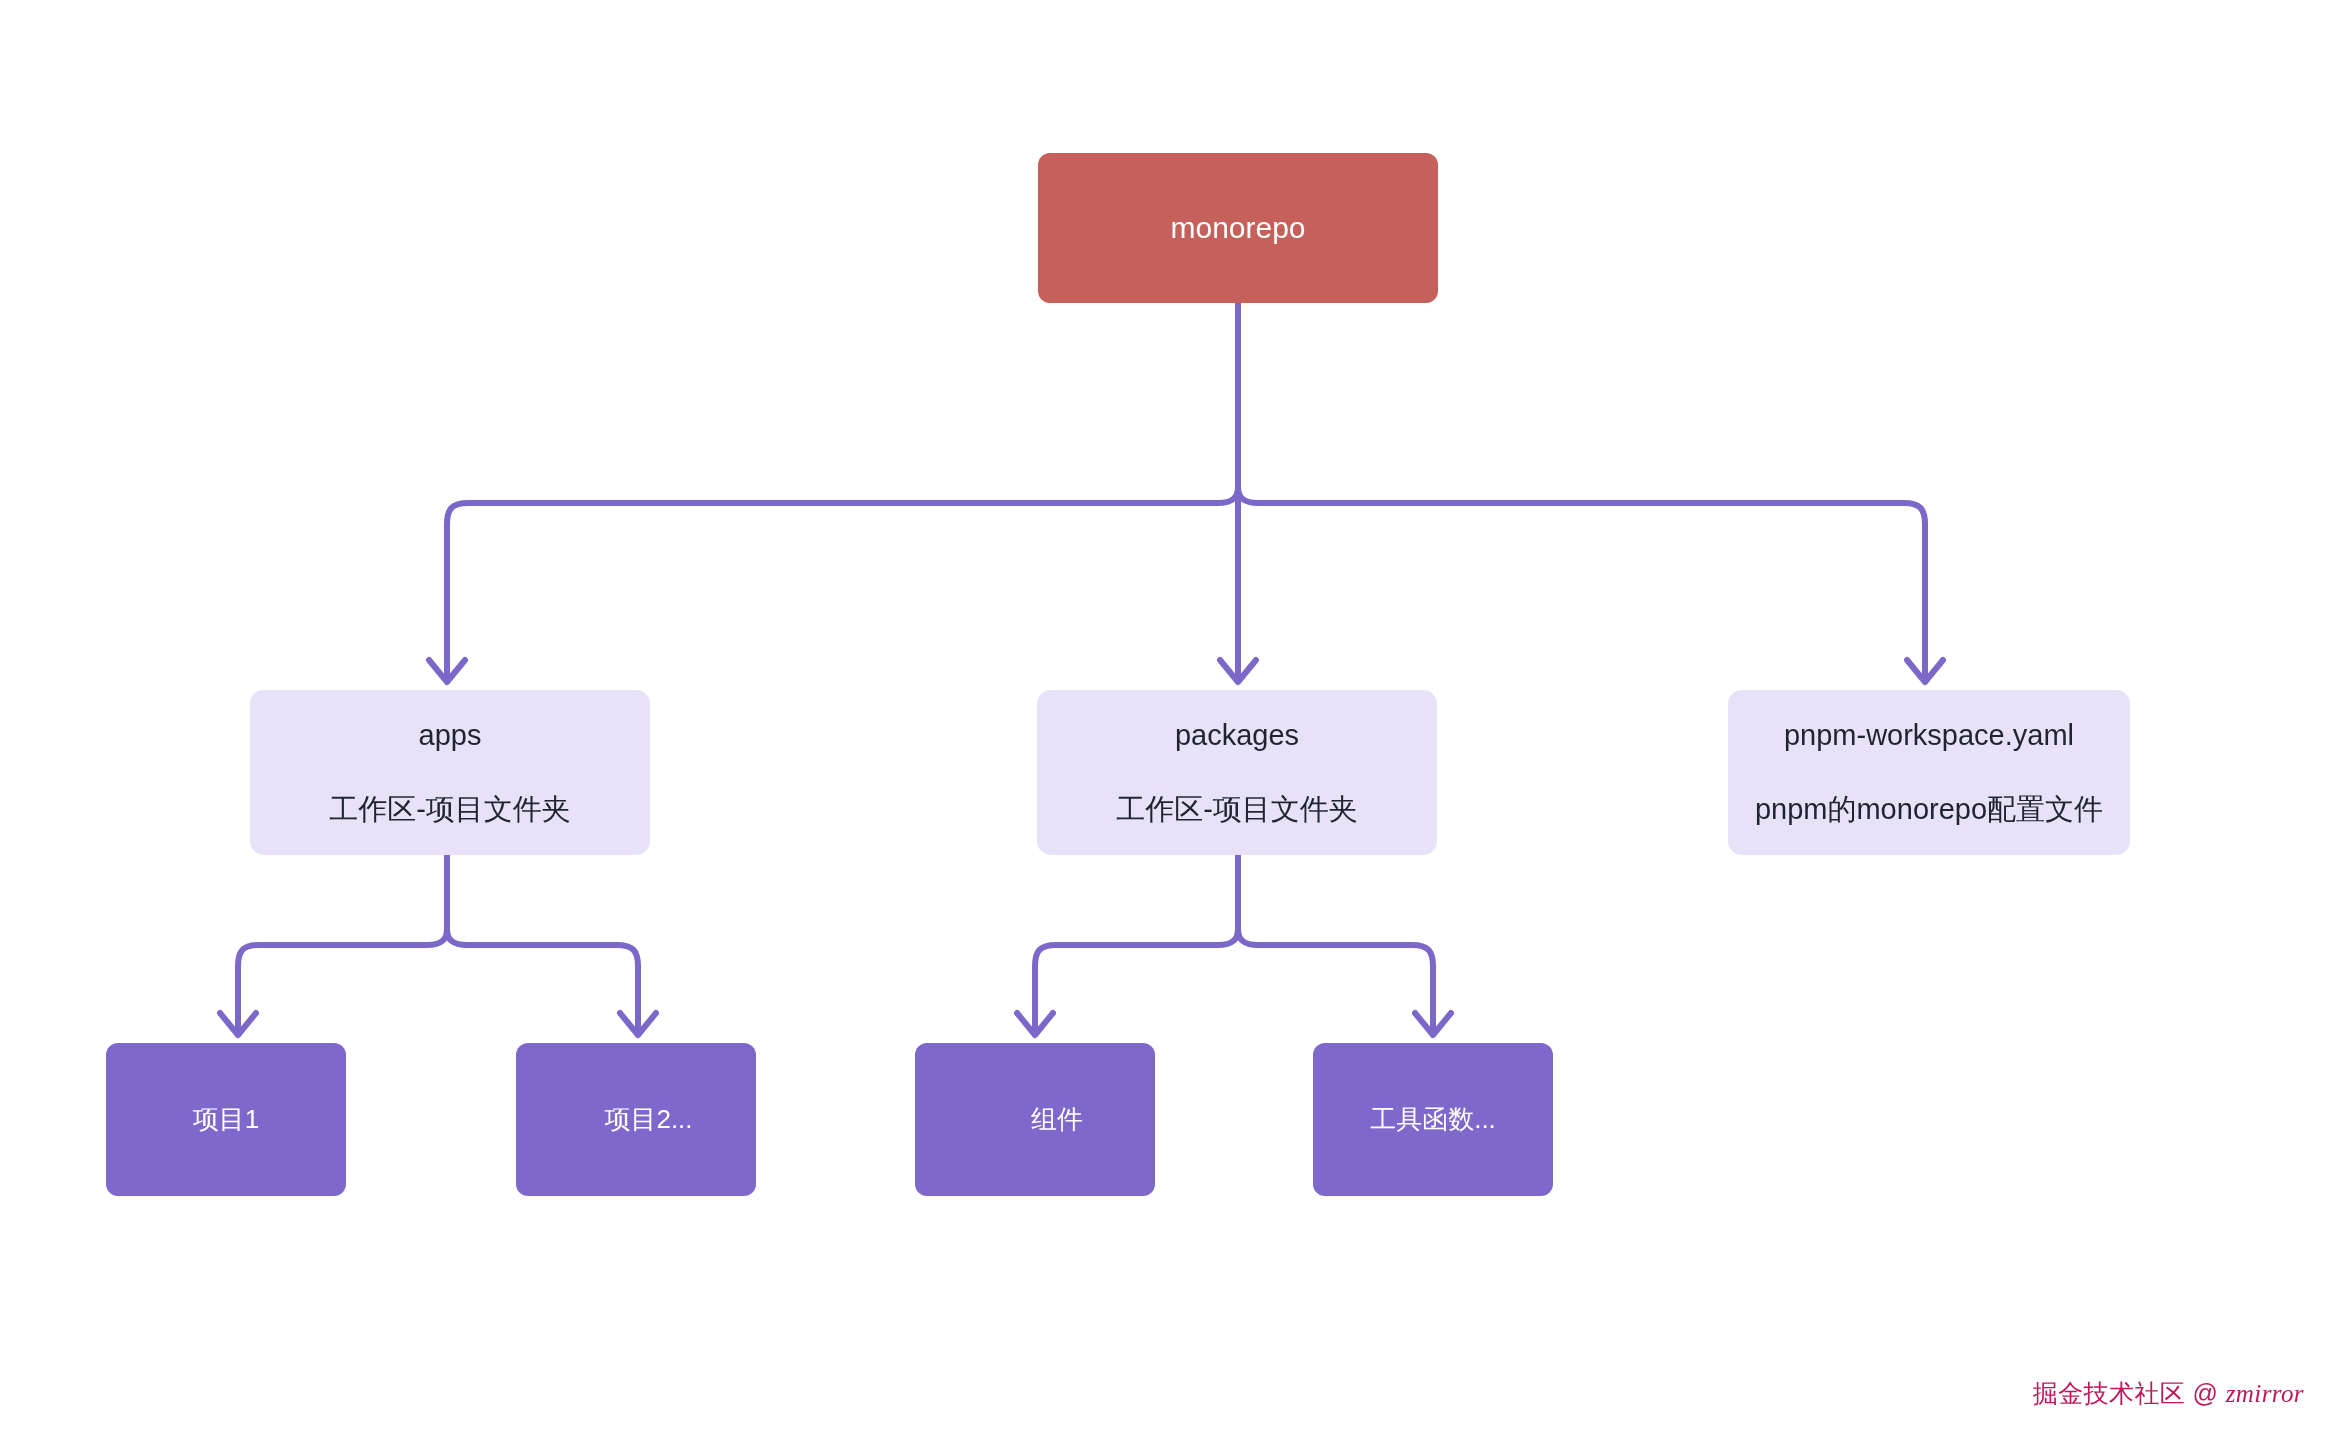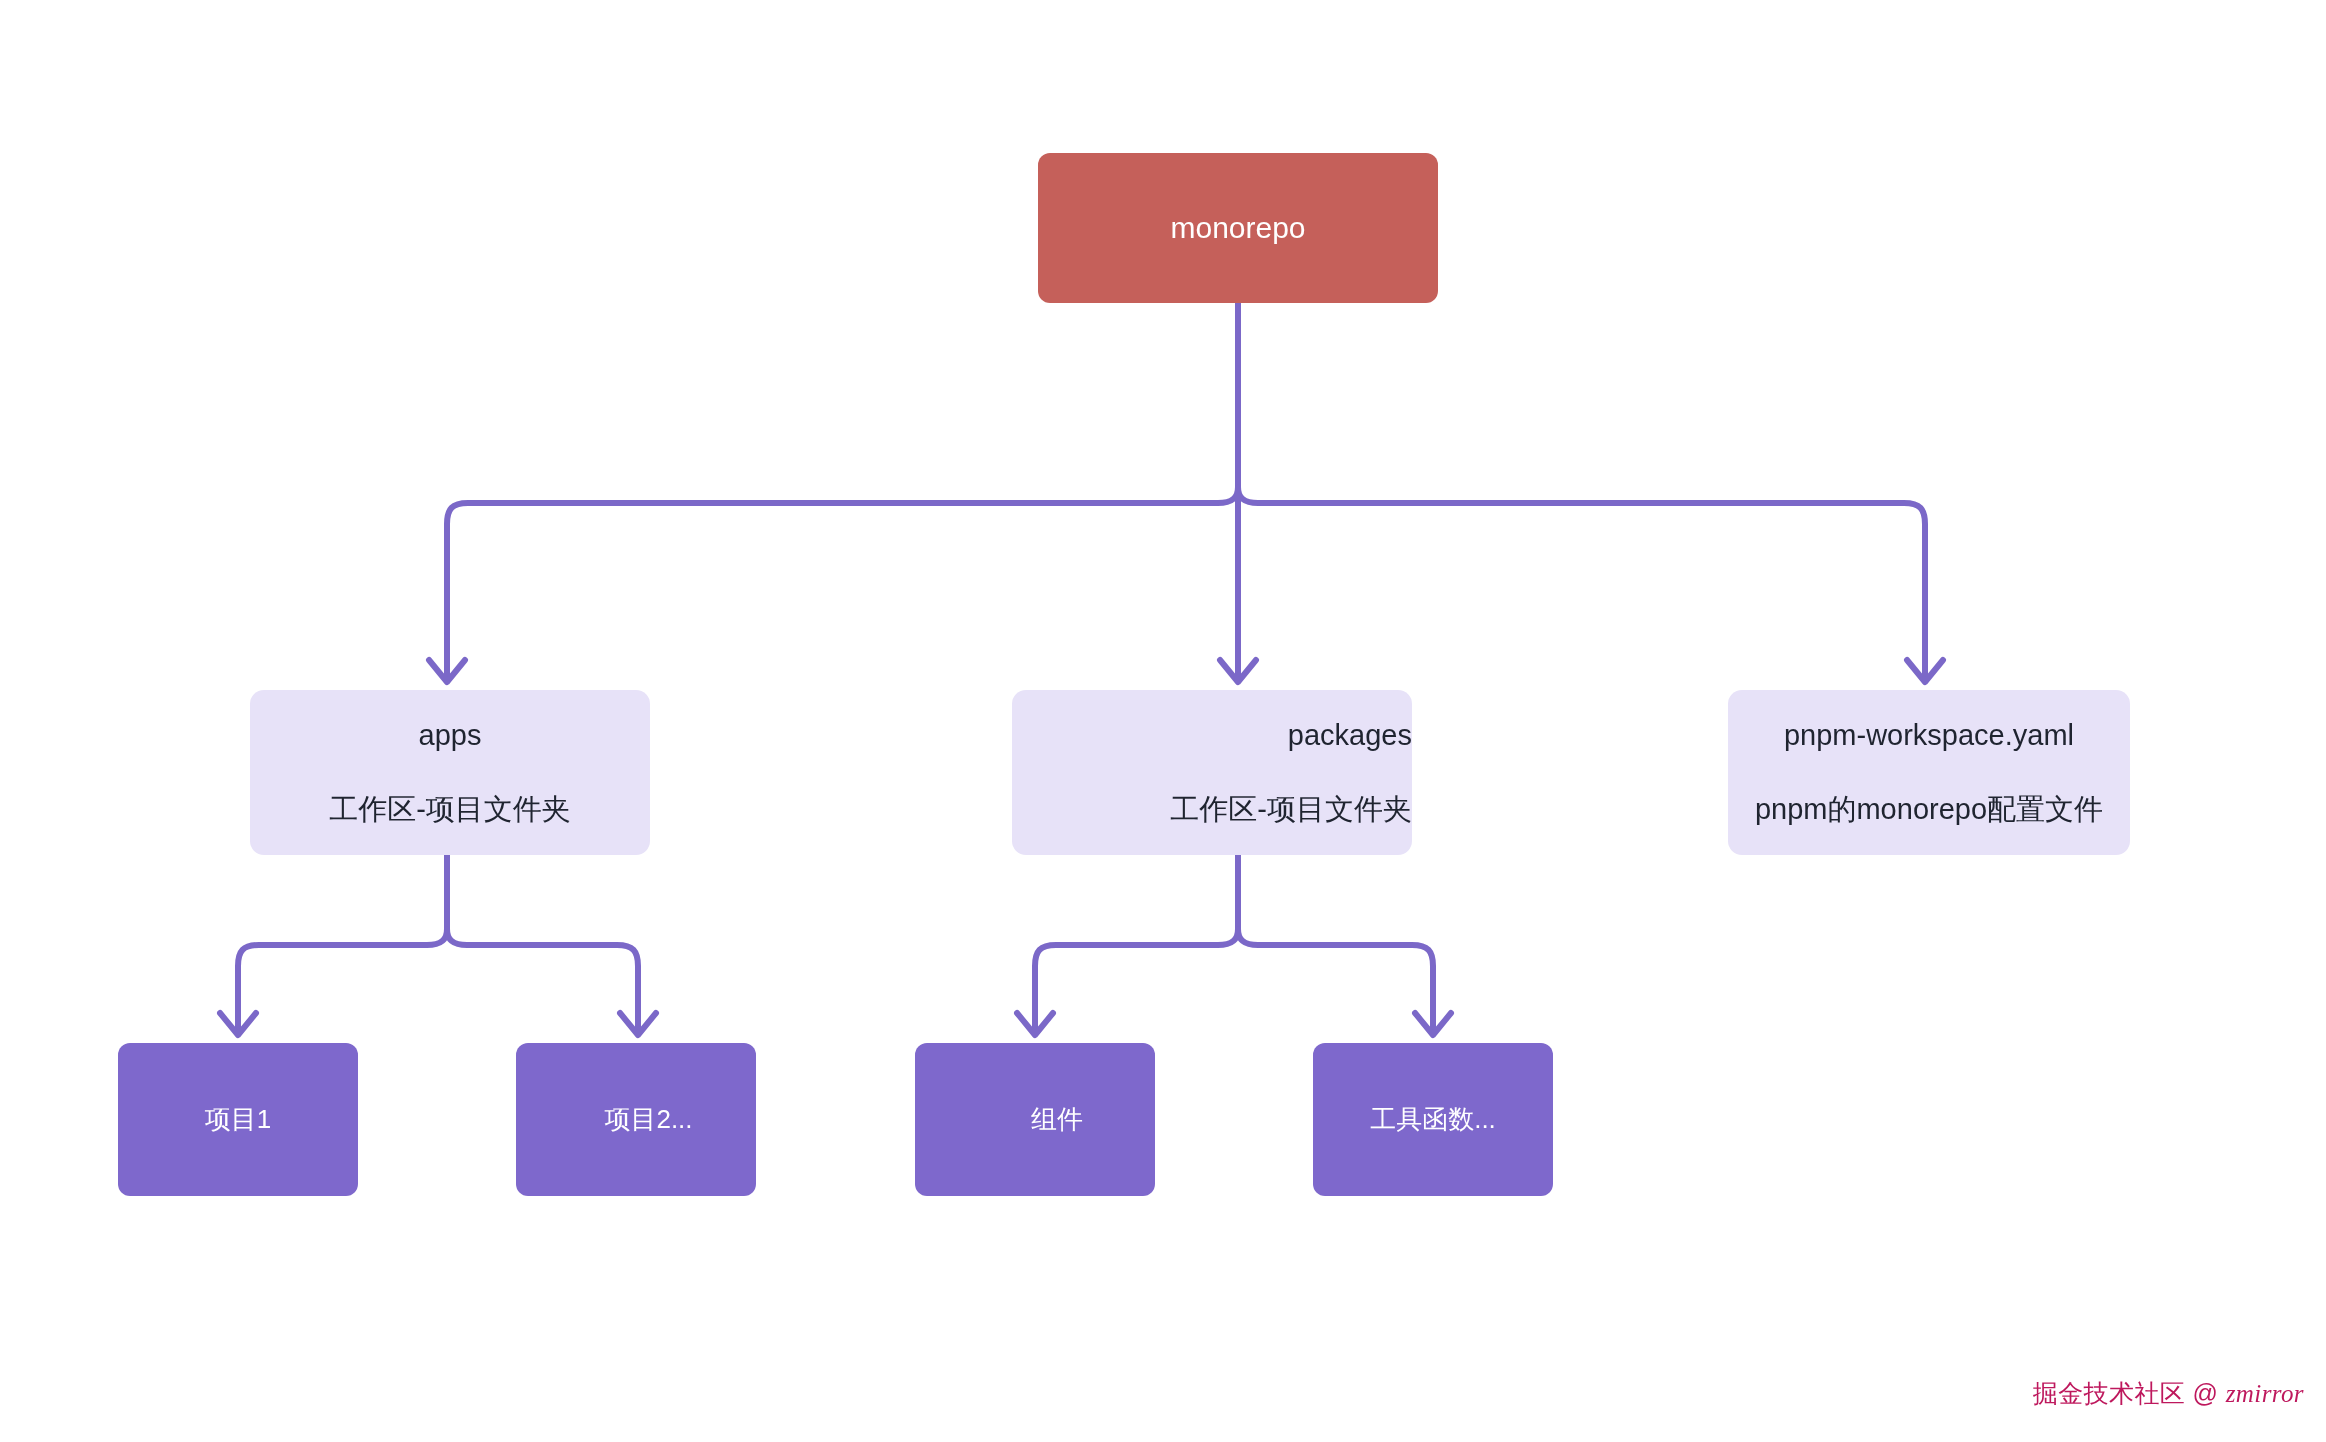--- a/index.html
+++ b/index.html
@@ -59,34 +59,34 @@
     top: 690px;
     width: 400px;
     height: 165px;
     background: #e7e2f8;
     color: #1f2430;
     font-size: 29px;
     border-radius: 14px;
     gap: 32px;
   }
   .node-apps      { left: 250px; }
-  .node-packages  { left: 1012px; align-items: flex-end; }
+  .node-packages  { left: 1037px; }
   .node-pnpm      { left: 1728px; width: 402px; }
 
   
   .node-l3 {
     top: 1043px;
     width: 240px;
     height: 153px;
     background: #7e68cc;
     color: #ffffff;
     font-size: 26px;
     border-radius: 12px;
   }
-  .node-proj1 { left: 118px; text-align: right; }
+  .node-proj1 { left: 106px; text-align: right; }
   .node-proj2 { left: 516px; padding-left: 25px; }
   .node-comp  { left: 915px; padding-left: 44px; }
   .node-util  { left: 1313px; }
 
   
   .watermark {
     position: absolute;
     right: 22px;
     bottom: 32px;
     color: #be185d;

